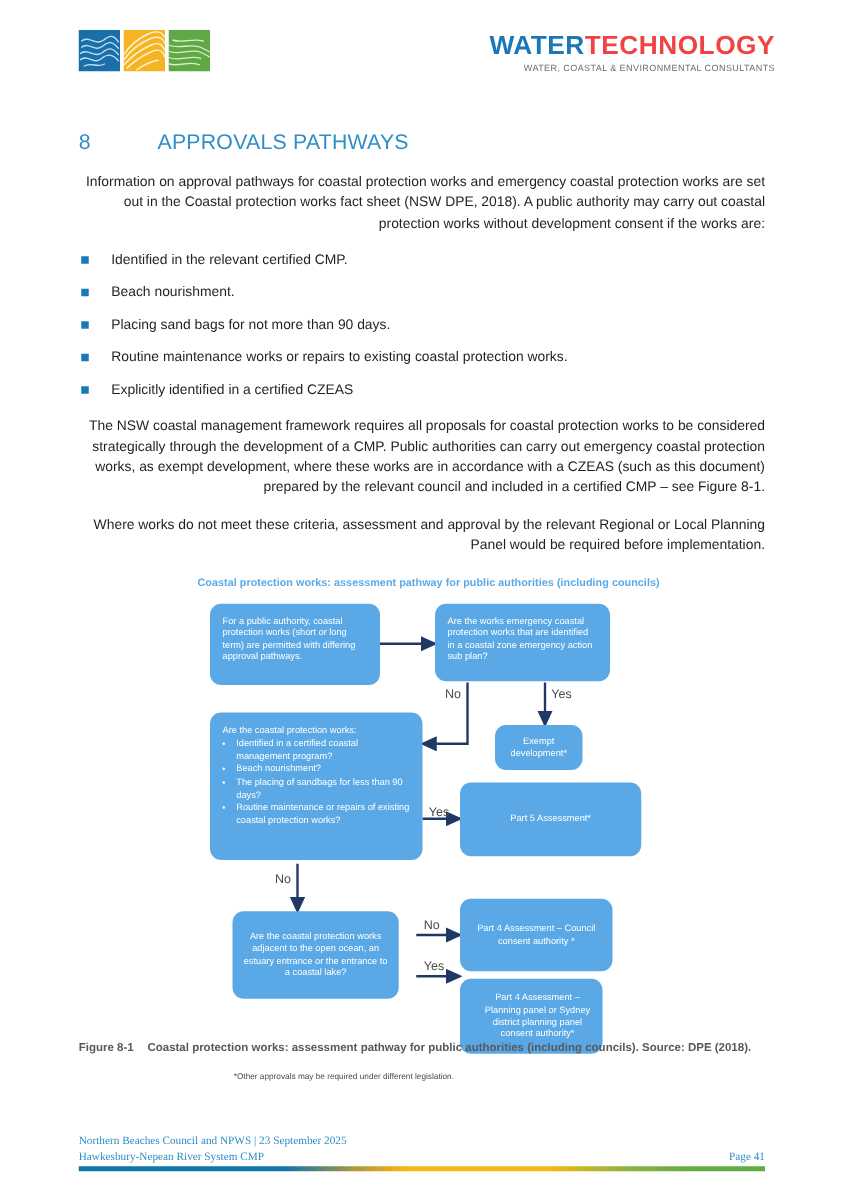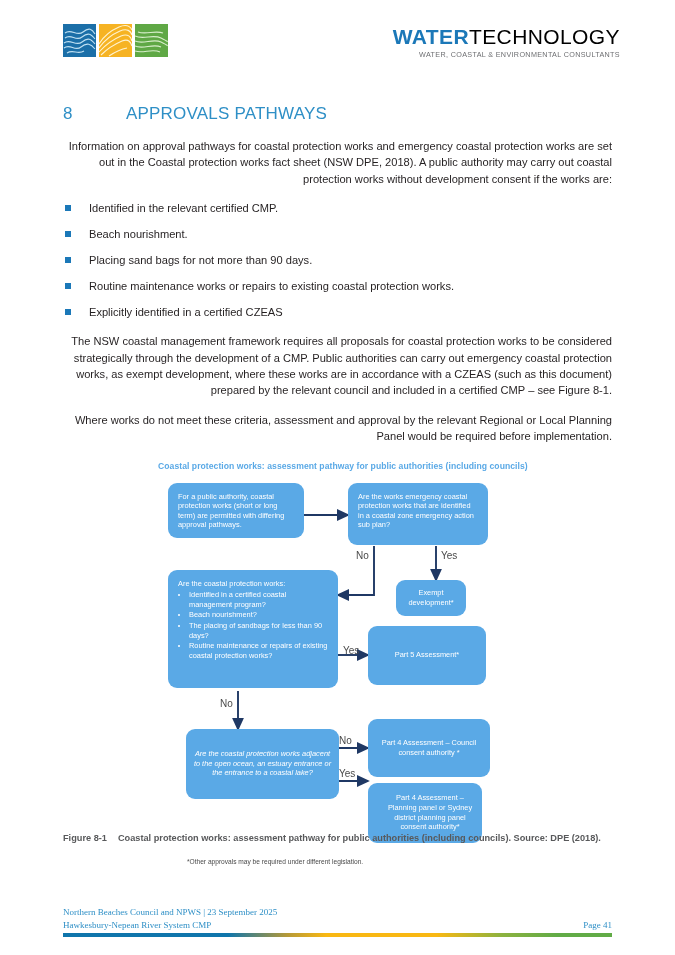--- a/index.html
+++ b/index.html
@@ -52,22 +52,22 @@
   .wt-logo .wt-main {
     font-size: 21px;
     letter-spacing: 0.4px;
     white-space: nowrap;
   }
   .wt-logo .wt-word-1 {
     font-weight: bold;
     color: #1b78b8;
   }
   .wt-logo .wt-word-2 {
-    font-weight: normal;
-    color: #000000;
+    font-weight: bold;
+    color: #ef4444;
   }
   .wt-logo .wt-sub {
     margin-top: 4px;
     font-size: 7.2px;
     letter-spacing: 0.35px;
     color: #6d6e71;
     white-space: nowrap;
   }
 
   
@@ -312,21 +312,21 @@
         <path d="M275,197 L305,197"></path>
 
         <path d="M175,233 L175,271"></path>
 
         <path d="M270,290 L305,290"></path>
 
         <path d="M270,323 L305,323"></path>
       </g>
     </svg>
 
-    <div class="fbox pad" style="left:105px; top:25px; width:136px; height:55px;">
+    <div class="fbox pad" style="left:105px; top:25px; width:136px; height:65px;">
       <span class="fbox-text">For a public authority, coastal protection works (short or long term) are permitted with differing approval pathways.</span>
     </div>
 
     <div class="fbox pad" style="left:285px; top:25px; width:140px; height:62px;">
       <span class="fbox-text">Are the works emergency coastal protection works that are identified in a coastal zone emergency action sub plan?</span>
     </div>
 
     <div class="fbox center-txt" style="left:333px; top:122px; width:70px; height:36px;">
       <span class="fbox-text">Exempt development*</span>
     </div>
@@ -334,25 +334,25 @@
     <div class="fbox pad" style="left:105px; top:112px; width:170px; height:118px;">
       <span class="fbox-text">Are the coastal protection works:</span>
       <ul class="sub">
         <li>Identified in a certified coastal management program?</li>
         <li>Beach nourishment?</li>
         <li>The placing of sandbags for less than 90 days?</li>
         <li>Routine maintenance or repairs of existing coastal protection works?</li>
       </ul>
     </div>
 
-    <div class="fbox center-txt" style="left:305px; top:168px; width:118px; height:59px;">
+    <div class="fbox center-txt" style="left:305px; top:168px; width:145px; height:59px;">
       <span class="fbox-text">Part 5 Assessment*</span>
     </div>
 
-    <div class="fbox center-txt" style="left:123px; top:271px; width:153px; height:70px;font-style:italic;">
+    <div class="fbox center-txt" style="left:123px; top:271px; width:133px; height:70px;">
       <span class="fbox-text">Are the coastal protection works adjacent to the open ocean, an estuary entrance or the entrance to a coastal lake?</span>
     </div>
 
     <div class="fbox center-txt" style="left:305px; top:261px; width:122px; height:58px;">
       <span class="fbox-text">Part 4 Assessment – Council consent authority *</span>
     </div>
 
     <div class="fbox center-txt" style="left:305px; top:325px; width:114px; height:60px;padding-left:16px;">
       <span class="fbox-text">Part 4 Assessment – Planning panel or Sydney district planning panel consent authority*</span>
     </div>

